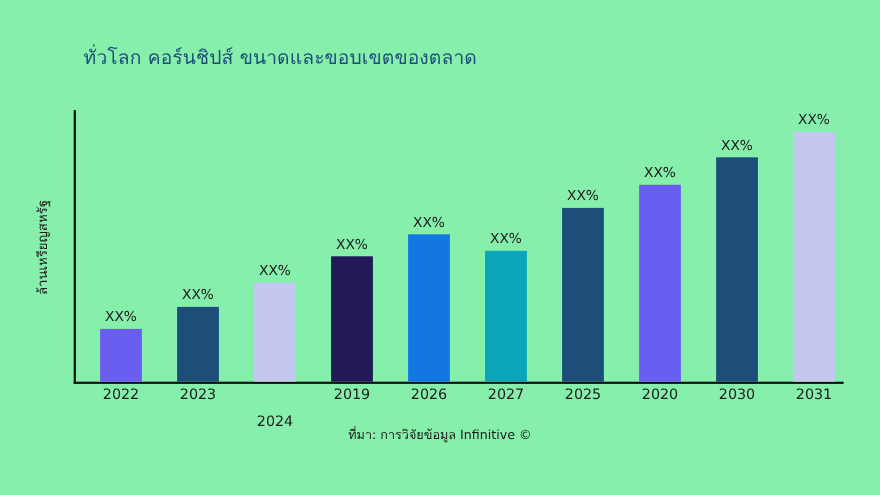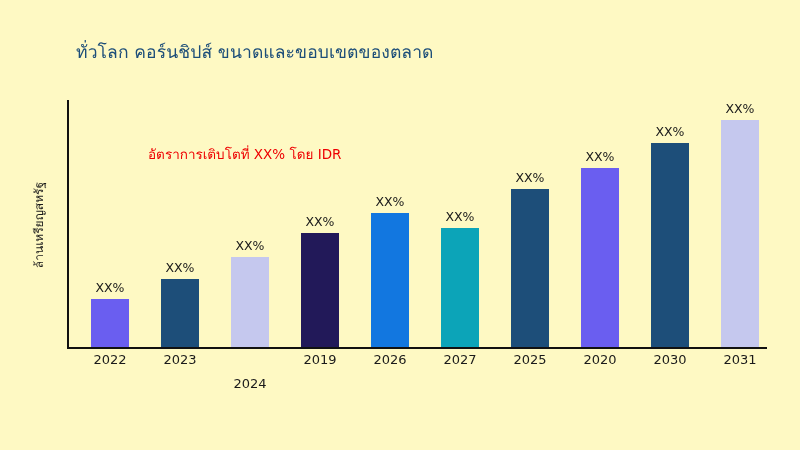--- a/index.html
+++ b/index.html
@@ -11,21 +11,21 @@
     width: 800px;
     height: 450px;
     overflow: hidden;
     font-family: "DejaVu Sans", "Liberation Sans", sans-serif;
   }
 
   #page {
     position: relative;
     width: 800px;
     height: 450px;
-    background: #fef9c3;
+    background: #86efac;
   }
 
   
   #chart-title {
     position: absolute;
     left: 76px;
     top: 38px;
     font-size: 17.5px;
     color: #1d4e79;
     font-family: "DejaVu Sans", "Liberation Sans", sans-serif;
@@ -194,16 +194,16 @@
       <div class="tick-slot" style="left: 215px; width: 70px; margin-top: 24px;">2024</div>
       <div class="tick-slot" style="left: 285px; width: 70px;">2019</div>
       <div class="tick-slot" style="left: 355px; width: 70px;">2026</div>
       <div class="tick-slot" style="left: 425px; width: 70px;">2027</div>
       <div class="tick-slot" style="left: 495px; width: 70px;">2025</div>
       <div class="tick-slot" style="left: 565px; width: 70px;">2020</div>
       <div class="tick-slot" style="left: 635px; width: 70px;">2030</div>
       <div class="tick-slot" style="left: 705px; width: 70px;">2031</div>
     </div>
 
-  <div id="annotation">อัตราการเติบโตที่ XX% โดย IDR</div>
-
+
+  <div id="source-note">ที่มา: การวิจัยข้อมูล Infinitive ©</div>
 
 </div>
 
 </body></html>

